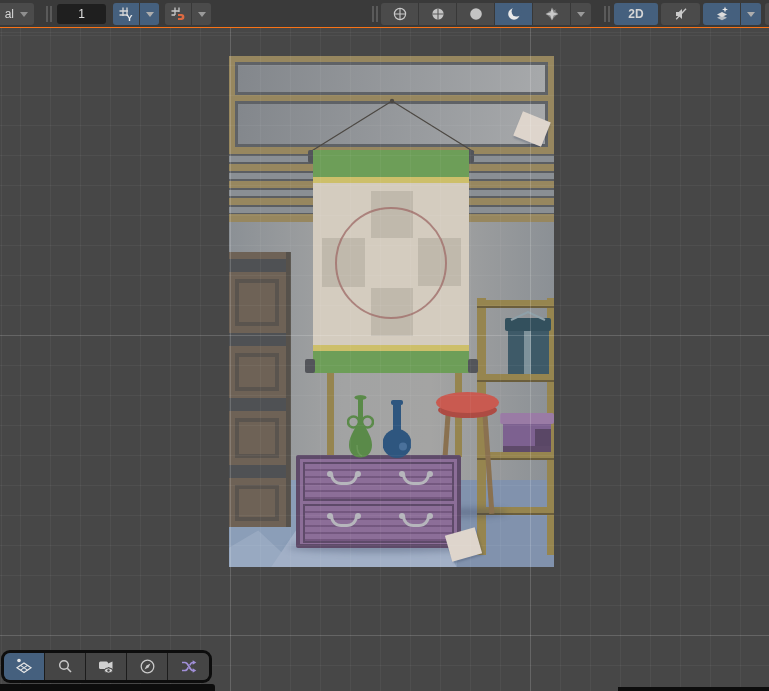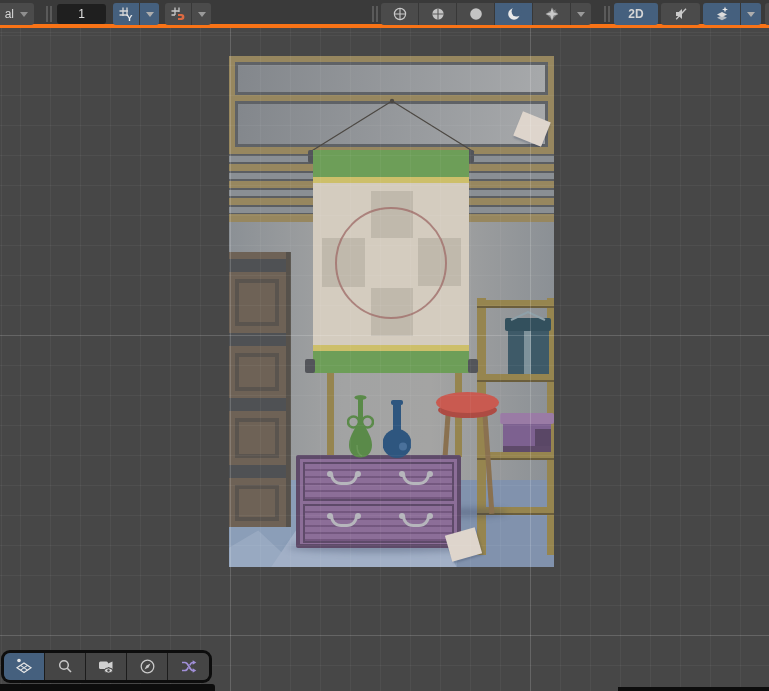--- a/index.html
+++ b/index.html
@@ -12,21 +12,21 @@
     --stool-red:#c95a50; --stool-rim:#ad4b43; --stool-leg:#8a7150; --box-teal:#3e5a68;
     --box-teal-dark:#33505d; --box-purple:#7d6190; --box-purple-lid:#9a7ba5; --paper:#ded5cc;
   }
   *{box-sizing:border-box;margin:0;padding:0}
   html,body{width:769px;height:691px;overflow:hidden}
   body{position:relative;background:var(--bg-viewport);font-family:"Liberation Sans",sans-serif;}
   .abs{position:absolute}
 
   
   .toolbar{position:absolute;left:0;top:0;width:769px;height:28px;background:var(--bg-toolbar);
-    border-bottom:4px solid #f97316;z-index:50}
+    border-bottom:1px solid #f97316;z-index:50}
   .tbtn{position:absolute;top:3px;height:22px;background:var(--btn);border-radius:3px;
     display:flex;align-items:center;justify-content:center;color:#d6d6d6;font-size:12px}
   .tbtn.sel{background:var(--btn-selected)}
   .chev{width:0;height:0;border-left:4px solid transparent;border-right:4px solid transparent;
     border-top:5px solid #adadad}
   .sep{position:absolute;top:6px;width:2px;height:16px;background:#5a5a5a}
   .sep::after{content:"";position:absolute;left:4px;top:0;width:2px;height:16px;background:#5a5a5a}
   .group{position:absolute;top:3px;height:22px;display:flex;border-radius:3px;overflow:hidden}
   .group .gbtn{height:22px;background:var(--btn);display:flex;align-items:center;justify-content:center;
     border-right:1px solid #383838}

